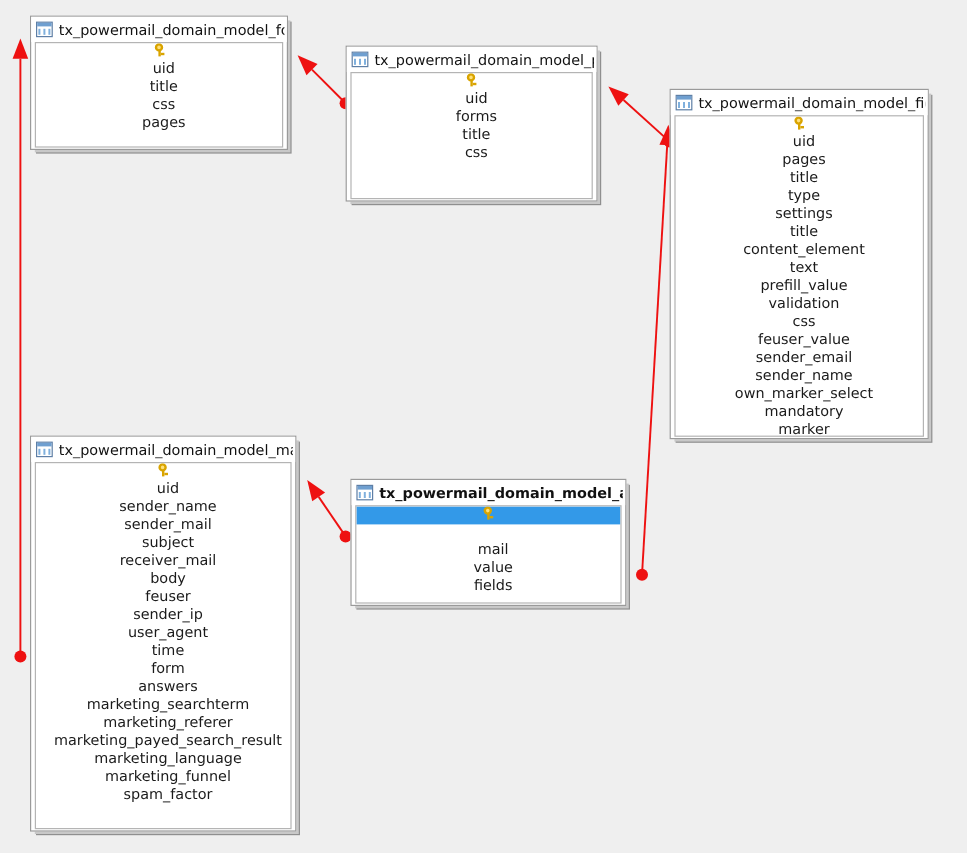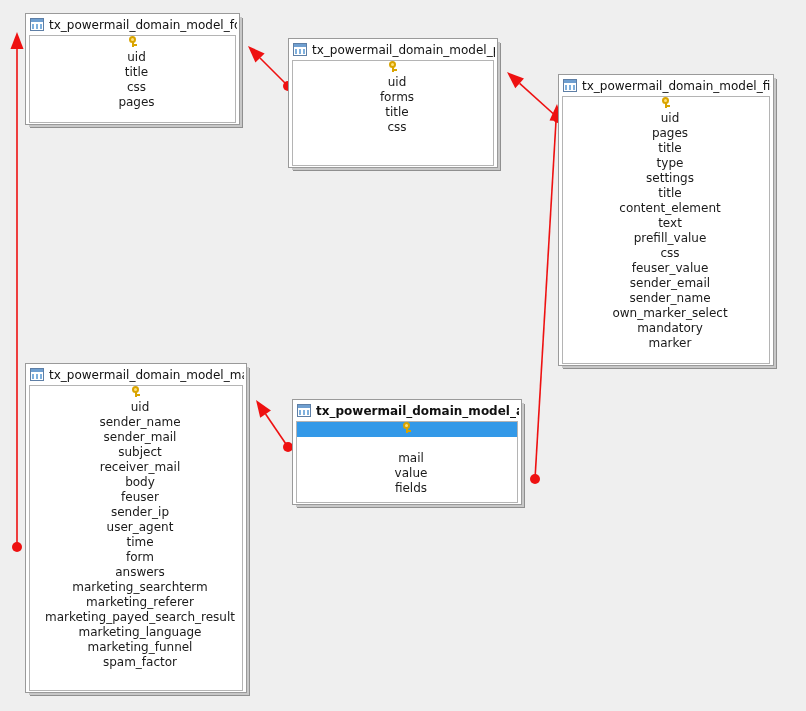--- a/index.html
+++ b/index.html
@@ -281,20 +281,24 @@
           <div class="attr-row">
             <span class="attr-indent"></span>
             <span class="attr-label">text</span>
           </div>
           <div class="attr-row">
             <span class="attr-indent"></span>
             <span class="attr-label">prefill_value</span>
           </div>
           <div class="attr-row">
             <span class="attr-indent"></span>
+            <span class="attr-label">validation</span>
+          </div>
+          <div class="attr-row">
+            <span class="attr-indent"></span>
             <span class="attr-label">css</span>
           </div>
           <div class="attr-row">
             <span class="attr-indent"></span>
             <span class="attr-label">feuser_value</span>
           </div>
           <div class="attr-row">
             <span class="attr-indent"></span>
             <span class="attr-label">sender_email</span>
           </div>

